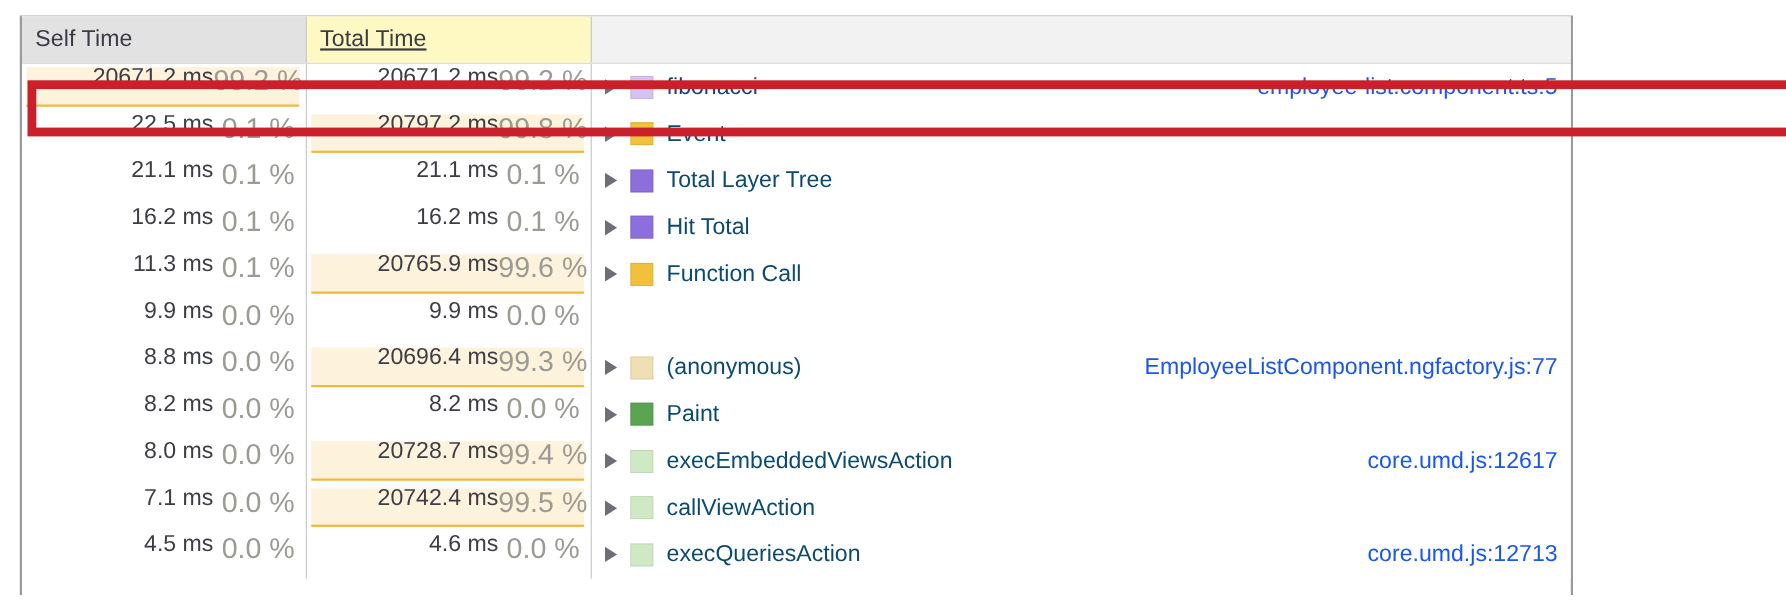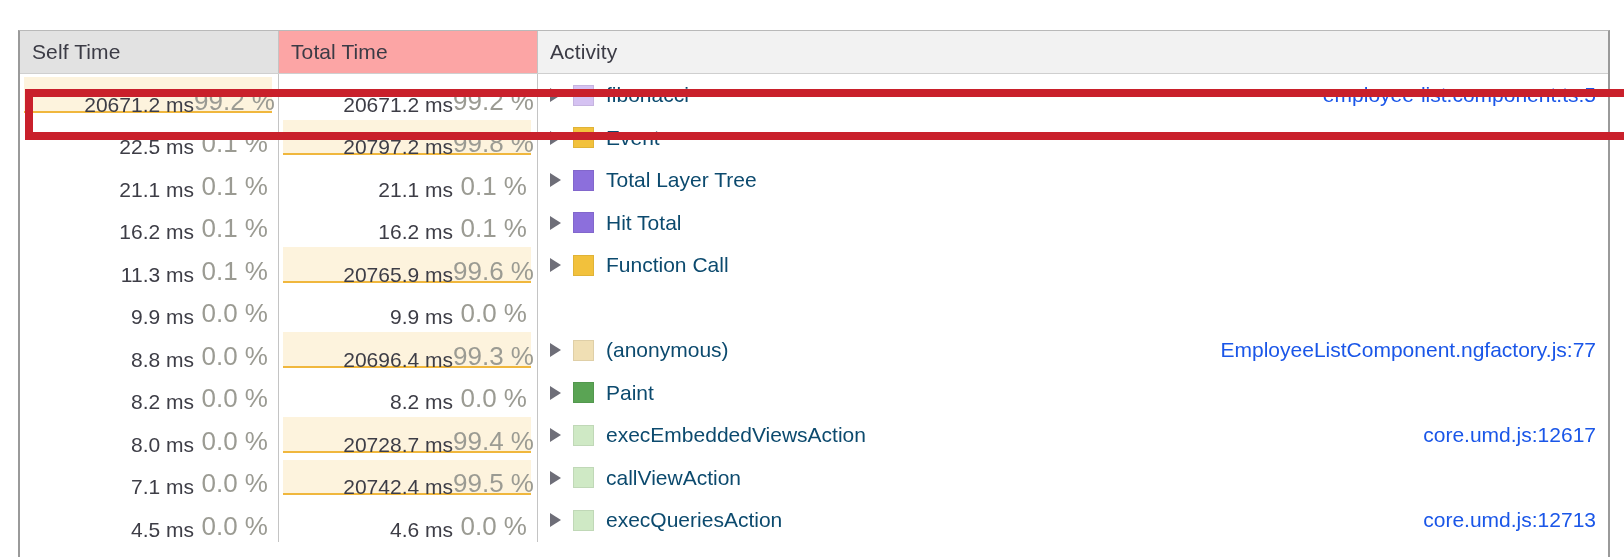--- a/index.html
+++ b/index.html
@@ -12,22 +12,22 @@
     width: 1624px;
     height: 560px;
     font-family: "Liberation Sans", "DejaVu Sans", sans-serif;
     -webkit-font-smoothing: antialiased;
     overflow: hidden;
   }
 
   .panel {
     position: absolute;
     left: 18px;
-    top: 30px;
-    width: 1592px;
+    top: 14px;
+    width: 1412px;
     height: 527px;
     box-sizing: border-box;
     border-left: 2px solid #9a9a9a;
     border-right: 2px solid #9a9a9a;
     border-top: 1px solid #b9b9b9;
     background: #fff;
   }
 
   
   .thead {
@@ -41,38 +41,38 @@
     box-sizing: border-box;
     font-size: 21px;
     color: #3b3b45;
     display: flex;
     align-items: center;
     padding-left: 12px;
     border-right: 1px solid #c4c4c4;
     letter-spacing: .1px;
   }
   .th.self  { width: 259px; background: #e2e2e2; }
-  .th.total { width: 259px; background: #fca5a5; }
+  .th.total { width: 259px; background: #fef9c3; text-decoration: underline; }
   .th.act   { flex: 1 1 auto; background: #f2f2f2; border-right: none; }
 
   
   .tbody { position: relative; }
   .row {
     display: flex;
     height: 42.5px;
     box-sizing: border-box;
     background: #fff;
   }
   .cell-time {
     position: relative;
     width: 259px;
     box-sizing: border-box;
     border-right: 1px solid #c4c4c4;
     display: flex;
-    align-items: flex-end;
+    align-items: flex-start;
     justify-content: flex-end;
     padding-right: 10px;
     overflow: hidden;
     flex: 0 0 259px;
   }
   .bar {
     position: absolute;
     left: 4px;
     top: 3px;
     bottom: 4px;
@@ -155,23 +155,20 @@
 
 <div class="panel">
 
   <div class="thead">
     <div class="th self">
       <span>Self Time</span>
     </div>
     <div class="th total">
       <span>Total Time</span>
     </div>
-    <div class="th act">
-      <span>Activity</span>
-    </div>
   </div>
 
   <div class="tbody" id="tbody">
       <div class="row">
         <div class="cell-time">
           <div class="bar" style="width: calc(100% - 10px);"></div>
           <span class="ms">20671.2 ms</span>
           <span class="pct">99.2 %</span>
         </div>
         <div class="cell-time">

